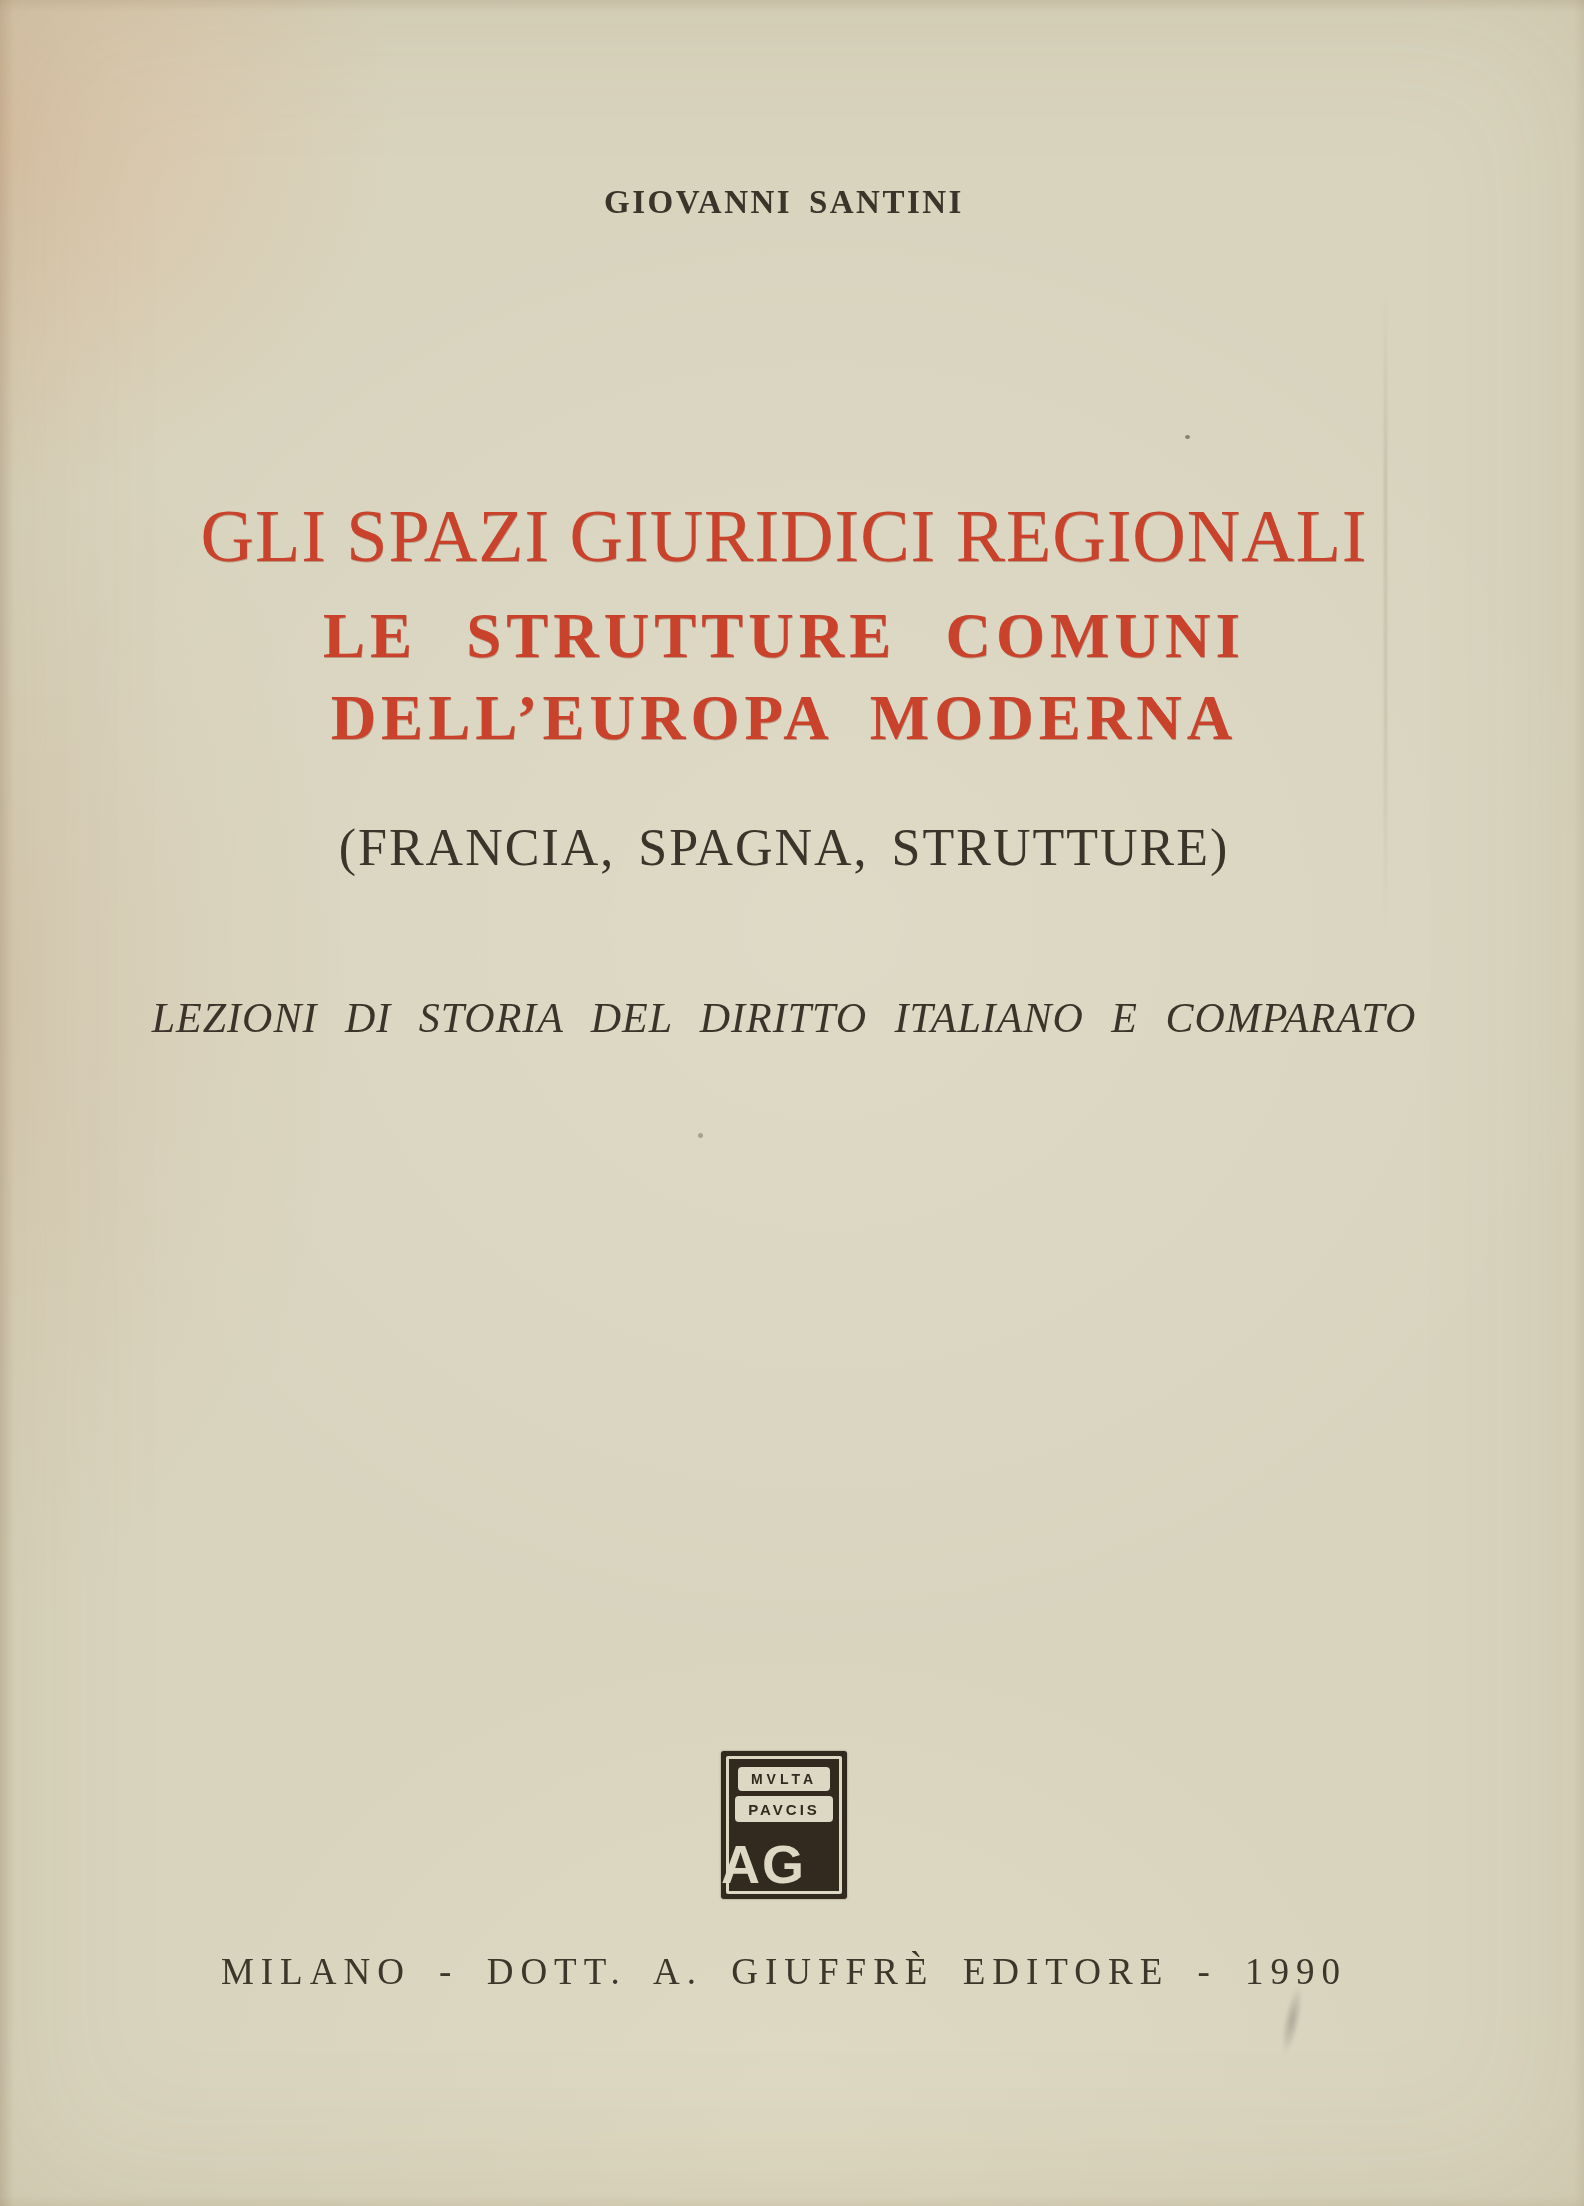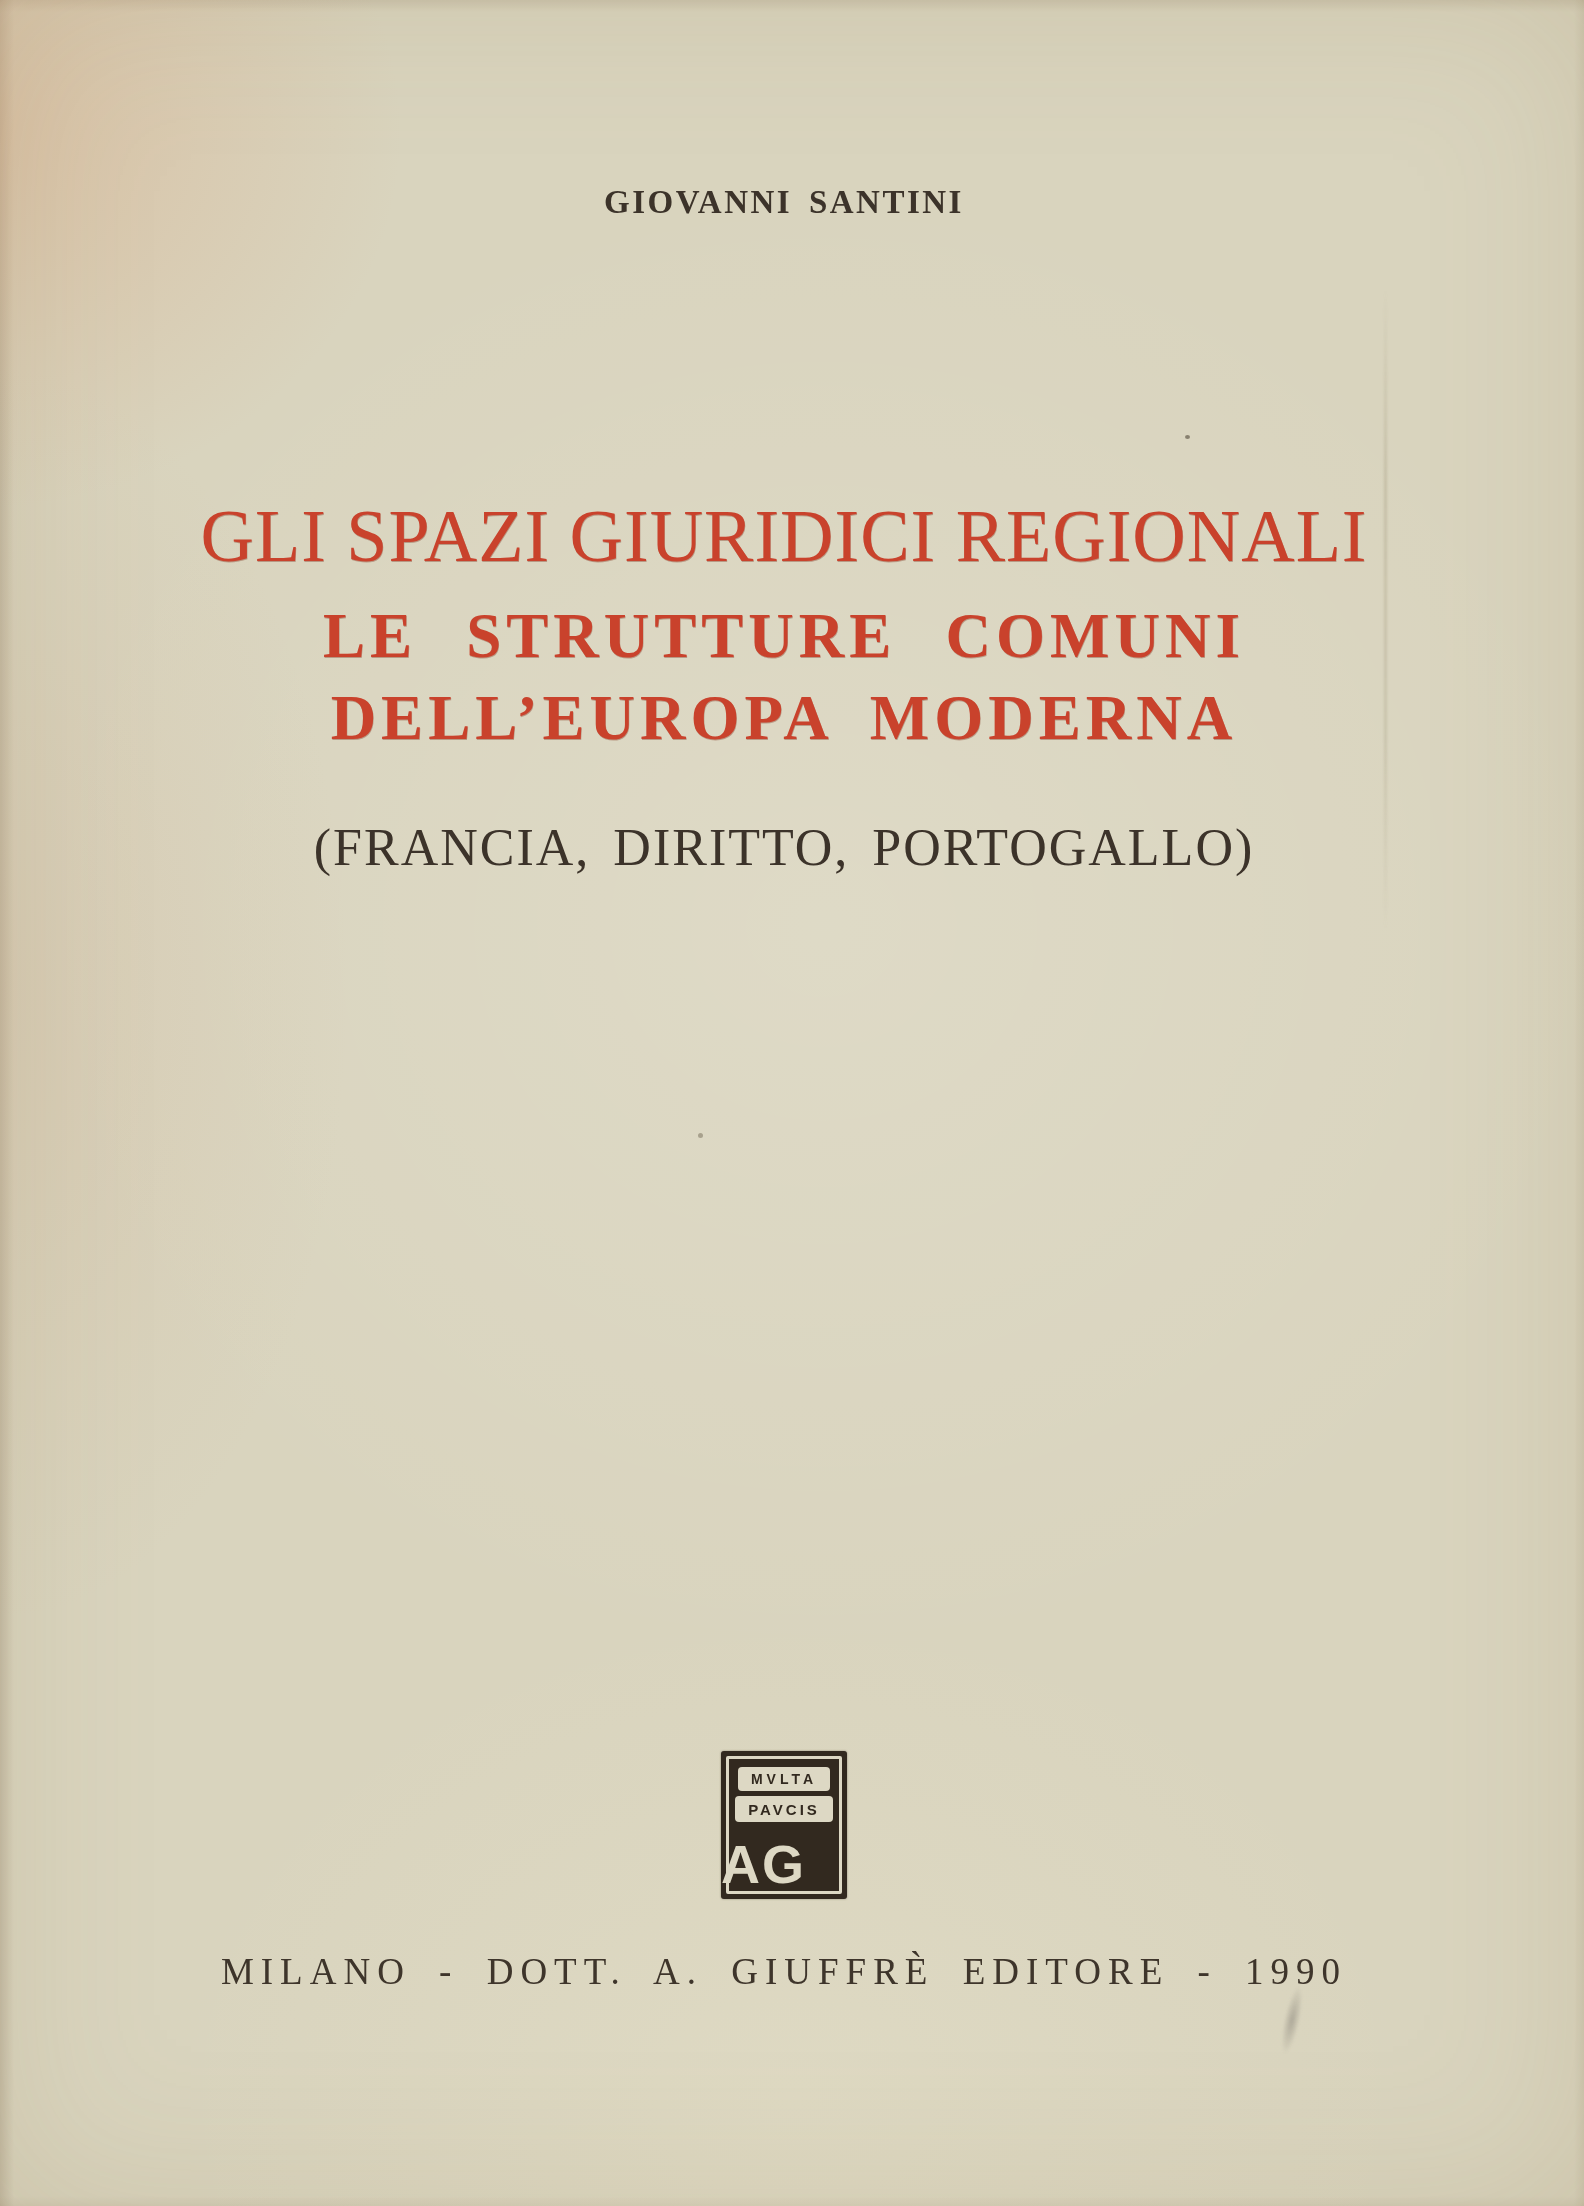--- a/index.html
+++ b/index.html
@@ -182,22 +182,23 @@
   <div class="content">
 
     <div class="textblock author">GIOVANNI SANTINI</div>
 
     <div class="textblock title-line1">GLI SPAZI GIURIDICI REGIONALI</div>
 
     <div class="textblock title-line2">LE STRUTTURE COMUNI</div>
 
     <div class="textblock title-line3">DELL’EUROPA MODERNA</div>
 
-    <div class="textblock subtitle">(FRANCIA, DIRITTO, PORTOGALLO)</div>
-
+    <div class="textblock subtitle">(FRANCIA, SPAGNA, STRUTTURE)</div>
+
+    <div class="textblock series-note">LEZIONI DI STORIA DEL DIRITTO ITALIANO E COMPARATO</div>
 
     <div class="logo">
       <div class="logo-outline"></div>
       <div class="logo-box motto1">MVLTA</div>
       <div class="logo-box motto2">PAVCIS</div>
       <div class="logo-initials">AG</div>
     </div>
 
     <div class="textblock imprint">MILANO - DOTT. A. GIUFFRÈ EDITORE - 1990</div>
 

